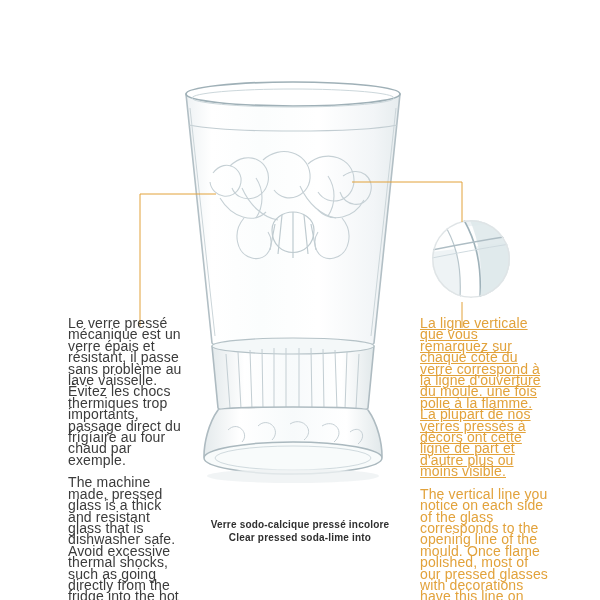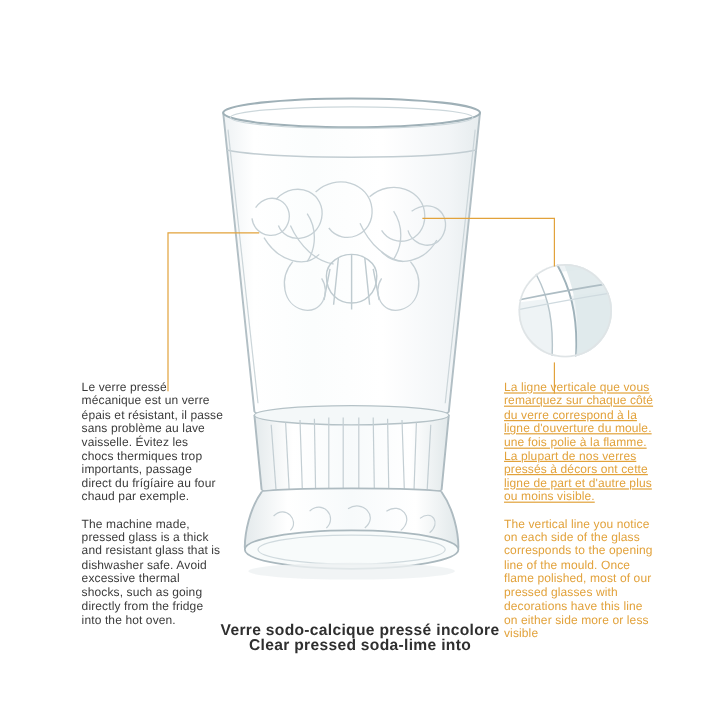--- a/index.html
+++ b/index.html
@@ -64,41 +64,41 @@
     top: 318px;
     width: 118px;
   }
   .txt-right {
     position: absolute;
     left: 420px;
     top: 318px;
     width: 128px;
   }
   .para {
-    font-size: 10px;
+    font-size: 14px;
     line-height: 11.4px;
     margin: 0 0 11px 0;
     letter-spacing: 0.01em;
   }
   .para:last-child { margin-bottom: 0; }
   .fr-left  { color: #3b3b3b; }
   .en-left  { color: #3b3b3b; }
   .fr-right { color: #e2a23b; text-decoration: underline; }
   .en-right { color: #e2a23b; }
 
   
   .caption {
     position: absolute;
     left: 0;
     top: 518px;
     width: 600px;
     text-align: center;
   }
   .caption div {
-    font-size: 13px;
+    font-size: 10px;
     line-height: 13px;
     color: #2f2f2f;
     font-weight: bold;
     letter-spacing: 0.02em;
   }
 </style>
 </head>
 <body>
 
 <div class="page">

